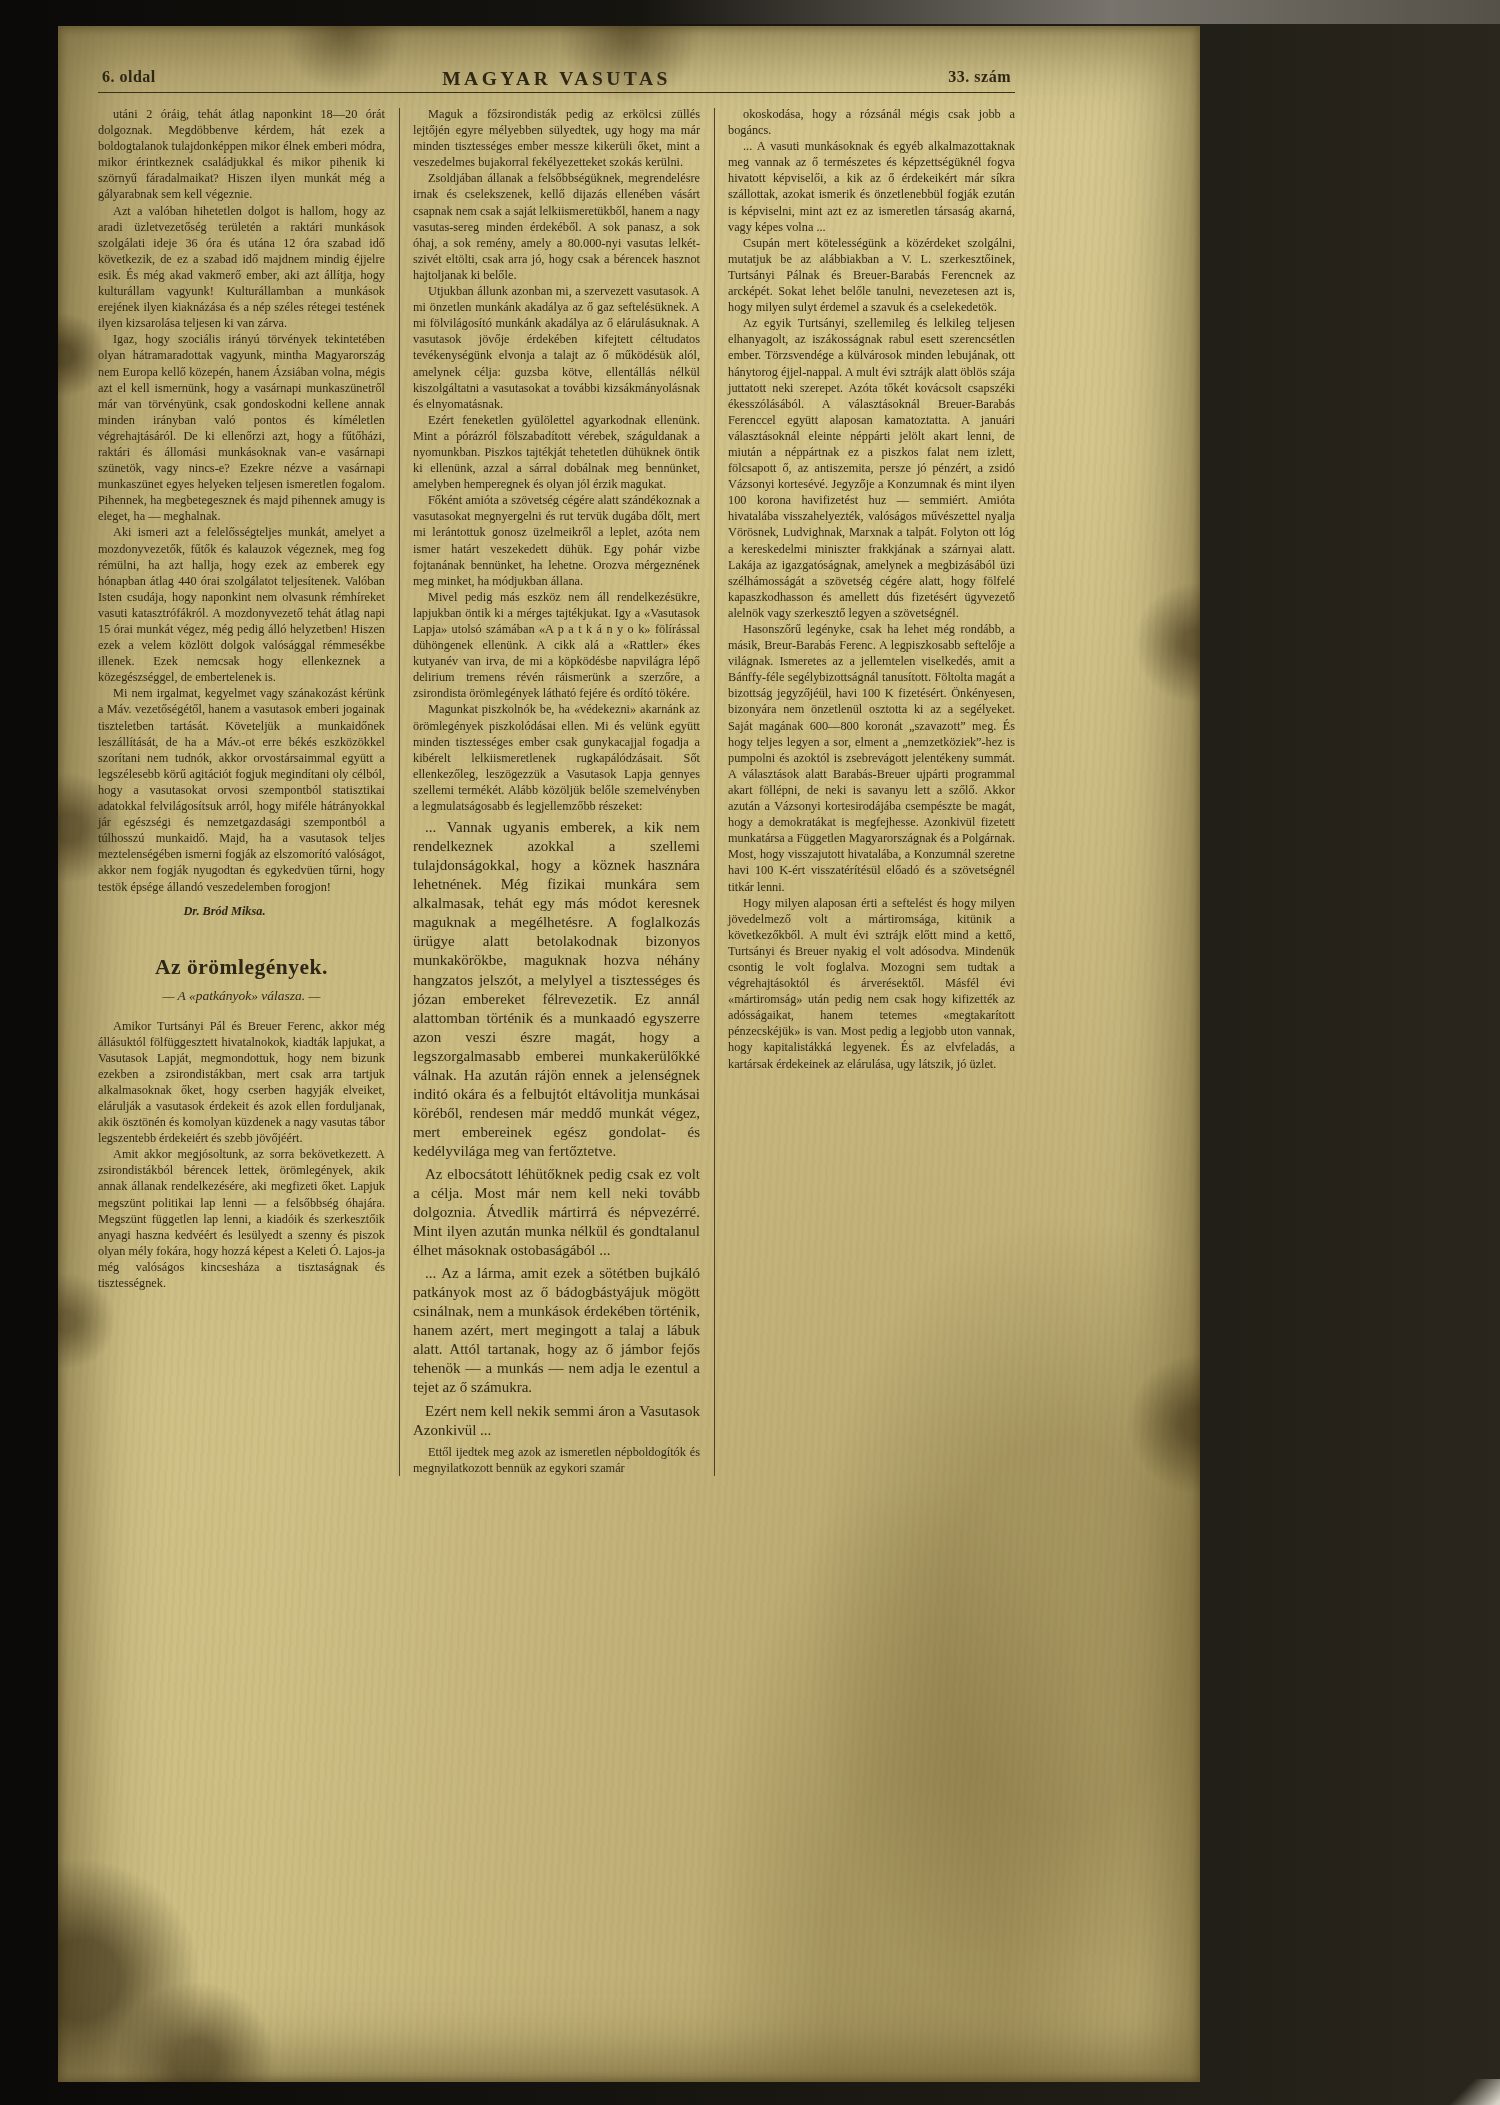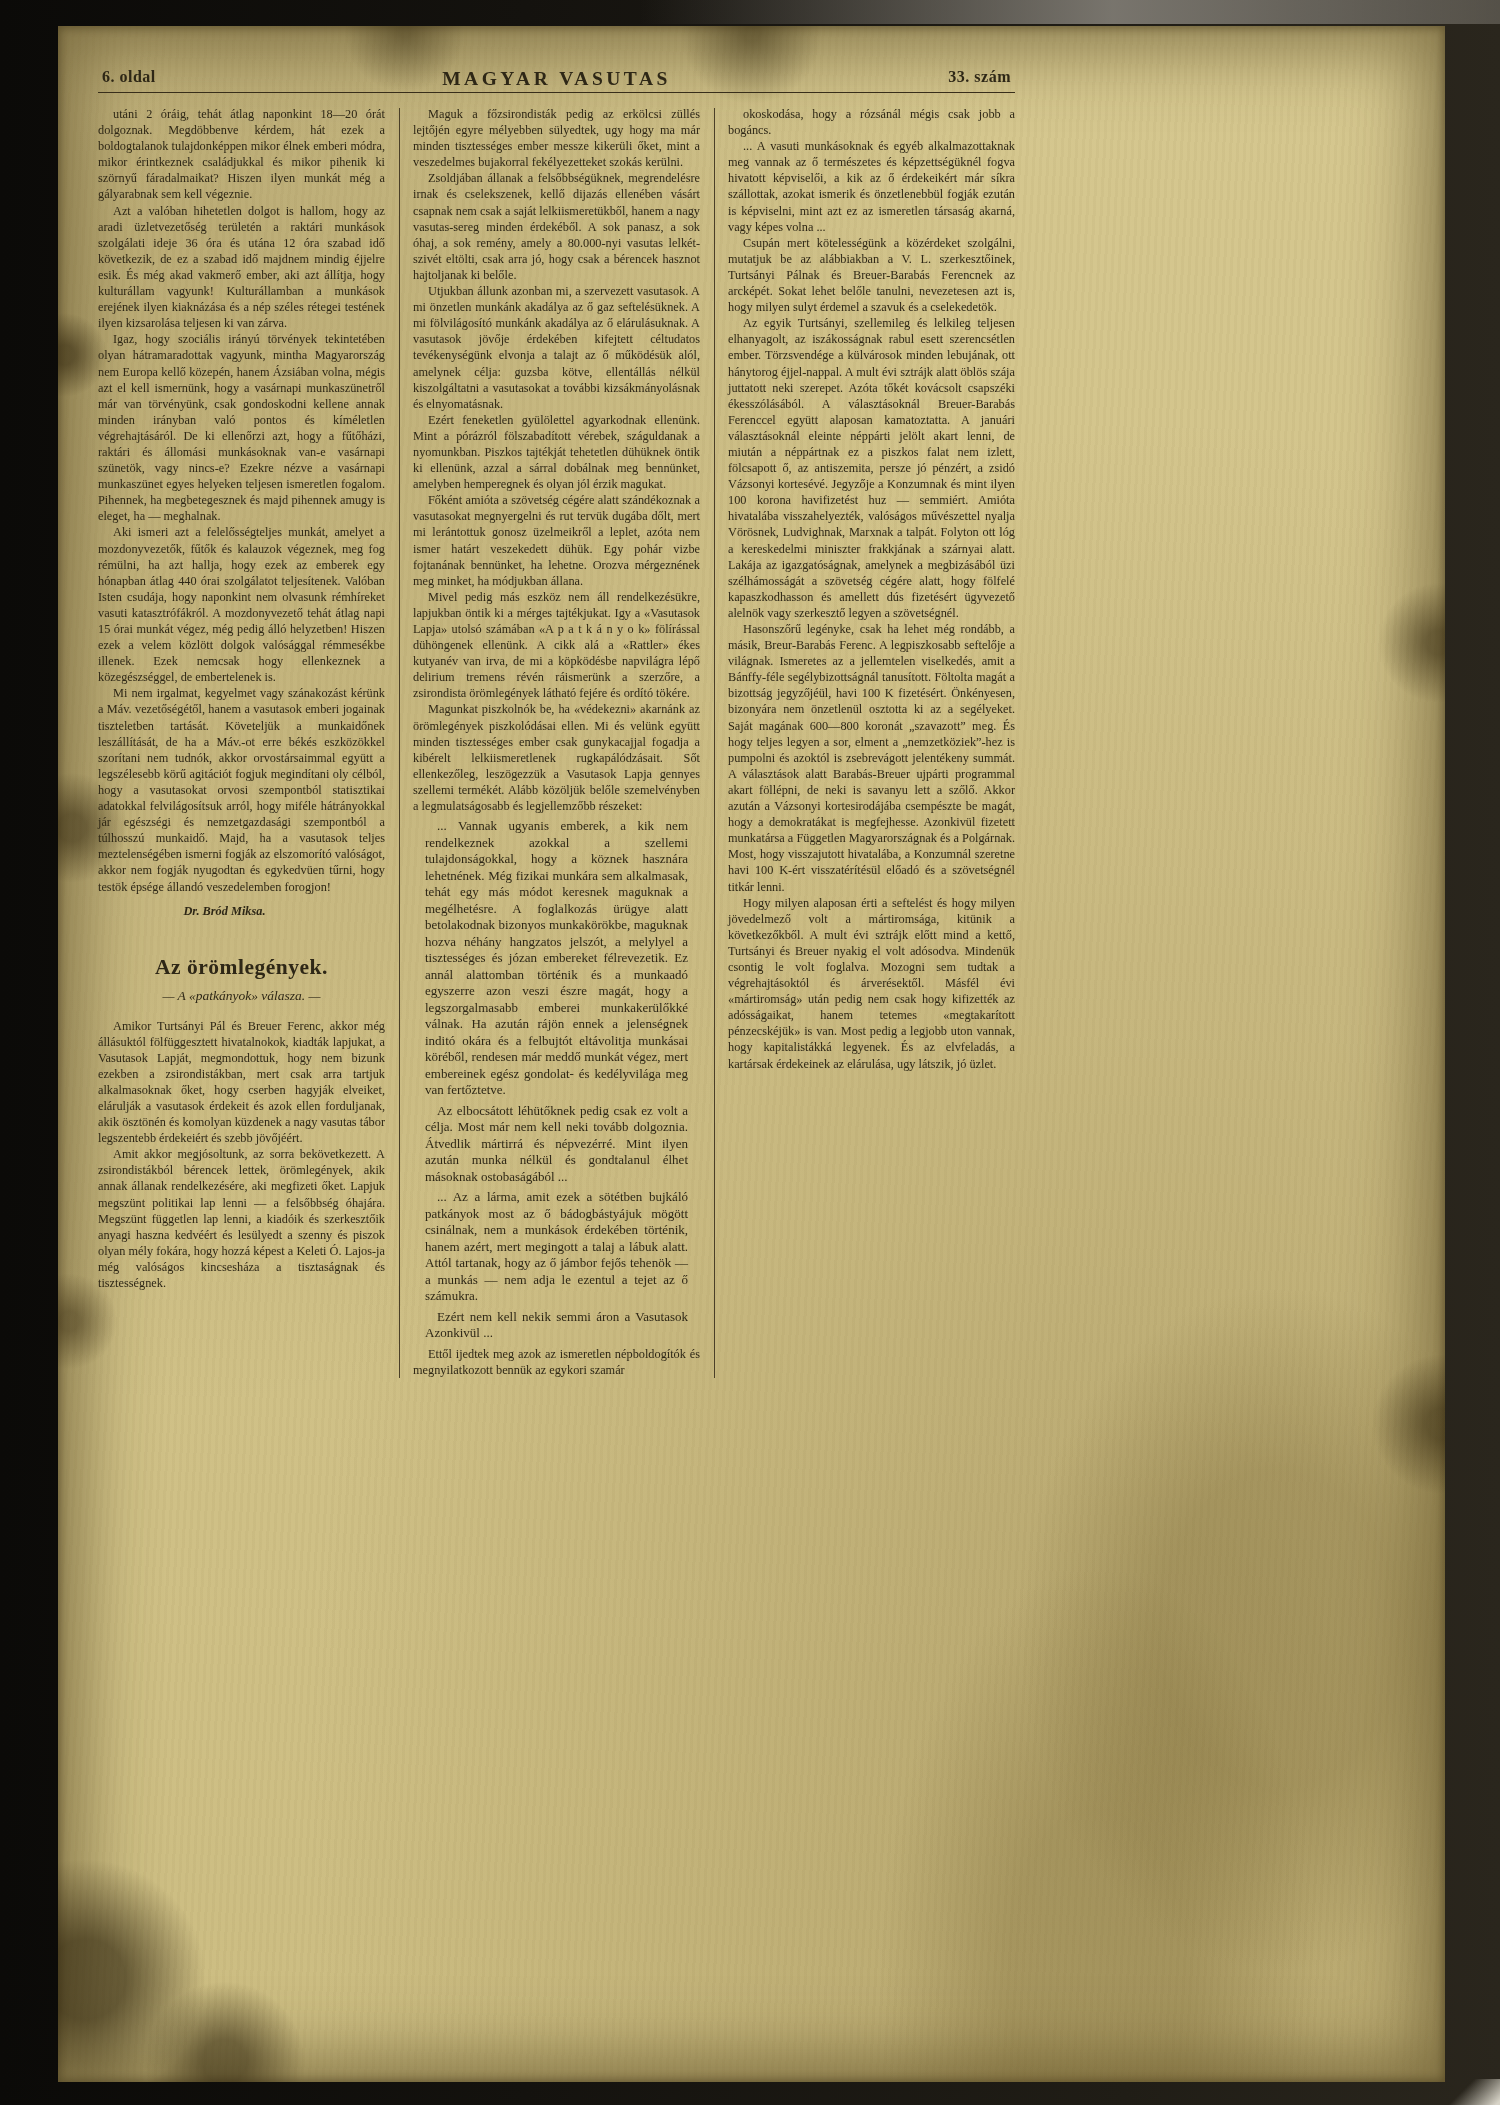--- a/index.html
+++ b/index.html
@@ -17,21 +17,21 @@
   .scan-topstrip{
     position:absolute;top:0;left:640px;right:0;height:24px;
     background:linear-gradient(90deg,rgba(120,115,105,0) 0%,rgba(150,146,138,.75) 55%,rgba(120,116,108,.55) 100%);
   }
   .scan-corner{
     position:absolute;right:0;bottom:0;width:60px;height:26px;
     background:linear-gradient(135deg,rgba(0,0,0,0) 40%,#d8d4c8 95%);
   }
   
   .paper{
-    position:absolute;left:58px;top:26px;width:1387px;height:2056px;
+    position:absolute;left:58px;top:26px;width:1142px;height:2056px;
     background:
       radial-gradient(ellipse at 80% 85%,rgba(125,105,55,.30),transparent 55%),
       radial-gradient(ellipse at 10% 10%,rgba(110,92,45,.25),transparent 45%),
       linear-gradient(180deg,#d5c78f 0%,#d2c38a 45%,#ccbd82 100%);
     box-shadow:
       inset 0 0 70px 22px rgba(72,58,22,.55),
       inset 0 0 10px 2px rgba(30,22,6,.45);
   }
   
   .texture{
@@ -60,21 +60,21 @@
   }
   .masthead .side{font-size:16px;font-weight:bold;letter-spacing:.5px;}
   .masthead .title{
     position:absolute;left:50%;transform:translateX(-50%);
     font-size:19.5px;font-weight:bold;letter-spacing:3.5px;
   }
   .cols{display:flex;justify-content:space-between;margin-top:13px;}
   .col{width:287px;font-size:12.3px;line-height:1.31;}
   .vrule{width:1px;align-self:stretch;background:#4a3f28;margin-top:2px;}
   .blk-p{margin:0;text-indent:15px;text-align:justify;}
-  .blk-pq{margin:4px 12px;font-size:13px;line-height:1.27;text-indent:12px;text-align:justify;}
+  .blk-pq{margin:4px 0;font-size:15px;line-height:1.27;text-indent:12px;text-align:justify;}
   .blk-sig{margin:8px 34px 0 0;text-align:center;font-weight:bold;font-style:italic;text-indent:0;}
   .blk-h2{margin:34px 0 6px;text-align:center;font-size:21.5px;font-weight:bold;letter-spacing:.5px;text-indent:0;}
   .blk-sub{margin:0 0 13px;text-align:center;font-style:italic;font-size:13.5px;text-indent:0;}
 </style>
 </head>
 <body>
 
 <div class="scan">
   <div class="scan-topstrip"></div>
   <div class="scan-corner"></div>

